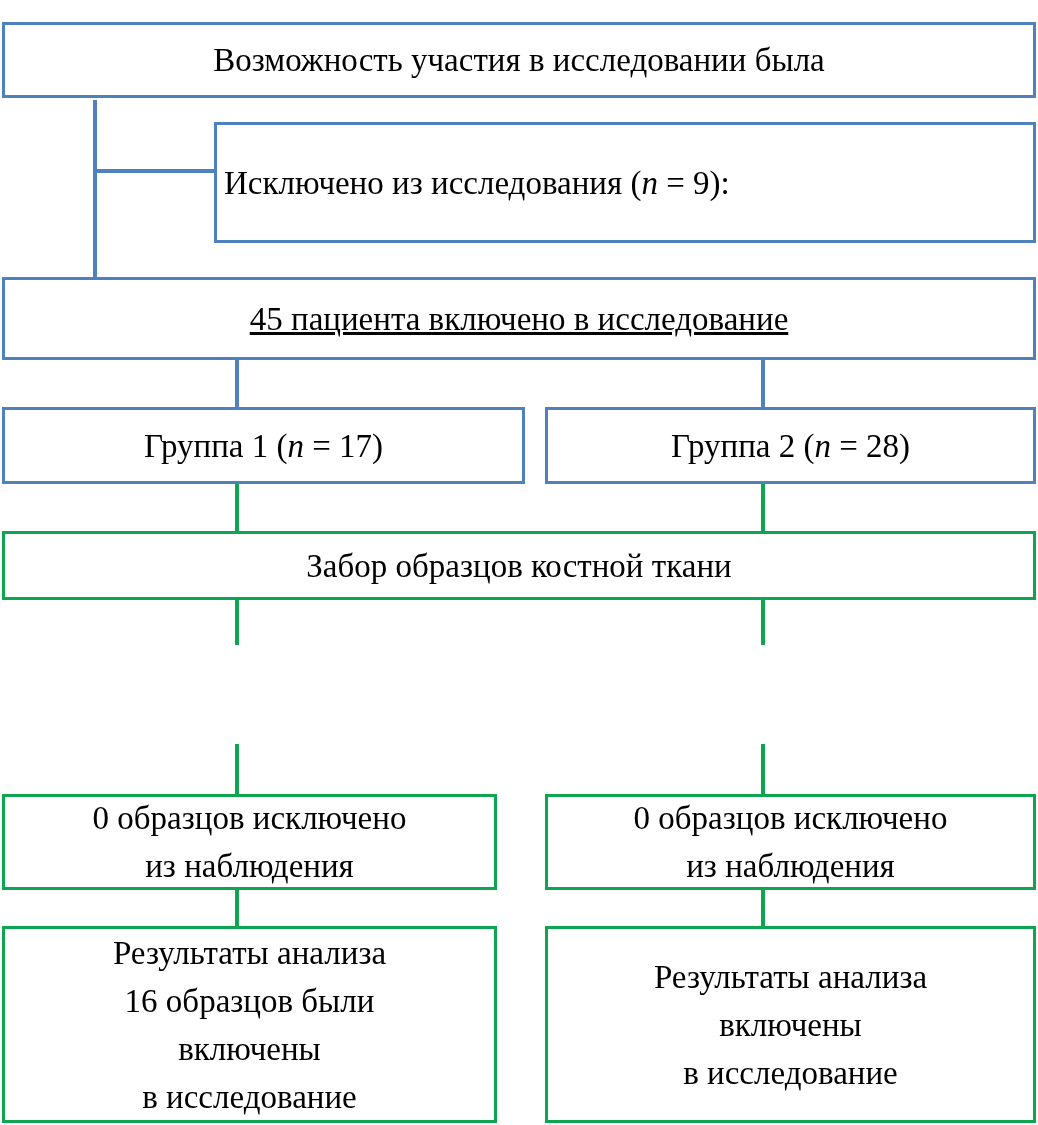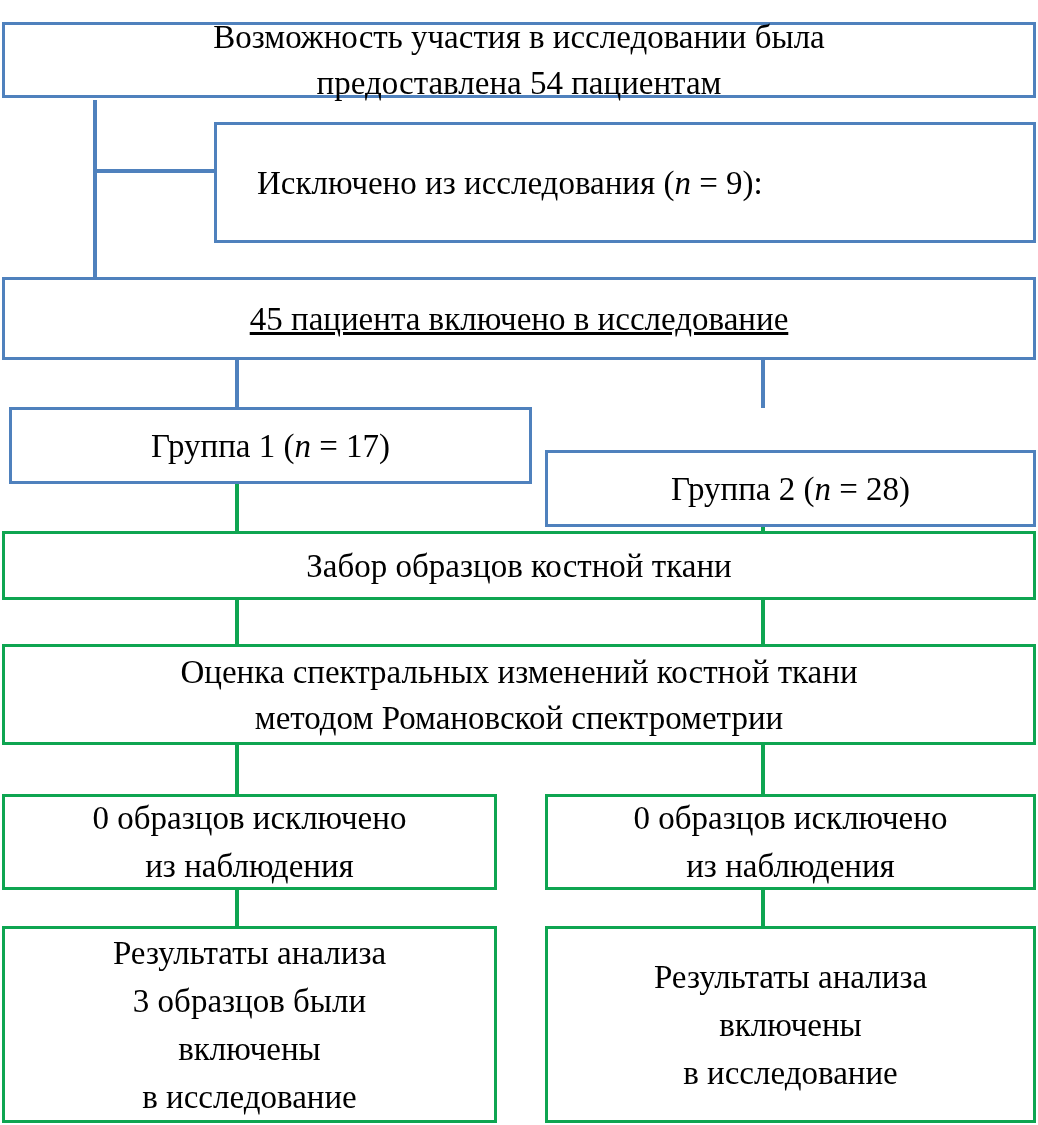--- a/index.html
+++ b/index.html
@@ -26,31 +26,31 @@
   }
   .box.blue  { border: 3px solid var(--blue,  #4f81bd); }
   .box.green { border: 3px solid var(--green, #0ea551); align-items: center; }
   .box .ln { display: block; }
   .conn { position: absolute; }
   .conn.blue  { background: var(--blue,  #4f81bd); }
   .conn.green { background: var(--green, #0ea551); }
   .left-text {
     align-items: flex-start;
     text-align: left;
-    padding-left: 40px;
+    padding-left: 7px;
     line-height: 52px;
   }
   .nvar { font-style: italic; }
 
   
   #box-offered    { left: 2px;   top: 2px;   width: 1034px; height: 76px; margin-top: 20px;  }
   #box-excluded   { left: 214px; top: 122px; width: 822px;  height: 121px; }
   #box-included   { left: 2px;   top: 277px; width: 1034px; height: 83px; text-decoration: underline;  }
-  #box-group1     { left: 9px;   top: 407px; width: 523px;  height: 77px;  }
-  #box-group2     { left: 545px; top: 407px; width: 491px;  height: 77px; margin-top: 43px;  }
+  #box-group1     { left: 2px;   top: 407px; width: 523px;  height: 77px;  }
+  #box-group2     { left: 545px; top: 407px; width: 491px;  height: 77px;  }
   #box-sampling   { left: 2px;   top: 531px; width: 1034px; height: 69px;  }
   #box-assessment { left: 2px;   top: 644px; width: 1034px; height: 101px; }
   #box-excl1      { left: 2px;   top: 794px; width: 495px;  height: 96px;  line-height: 48px; }
   #box-excl2      { left: 545px; top: 794px; width: 491px;  height: 96px;  line-height: 48px; }
   #box-res1       { left: 2px;   top: 926px; width: 495px;  height: 197px; line-height: 48px; }
   #box-res2       { left: 545px; top: 926px; width: 491px;  height: 197px; line-height: 48px; }
 
   
   #c-v-top        { left: 93px;  top: 100px; width: 4px;   height: 178px; }
   #c-h-excl       { left: 95px;  top: 169px; width: 119px; height: 4px;   }
@@ -78,21 +78,20 @@
   <div class="conn green" id="c-v-g2-samp"></div>
   <div class="conn green" id="c-v-samp-ass1"></div>
   <div class="conn green" id="c-v-samp-ass2"></div>
   <div class="conn green" id="c-v-ass-ex1"></div>
   <div class="conn green" id="c-v-ass-ex2"></div>
   <div class="conn green" id="c-v-ex-res1"></div>
   <div class="conn green" id="c-v-ex-res2"></div>
 
   <div class="box blue" id="box-offered">
     <span class="ln">Возможность участия в исследовании была</span>
-    <span class="ln">предоставлена 54 пациентам</span>
   </div>
 
   <div class="box blue left-text" id="box-excluded">
     <span class="ln"><span>Исключено из исследования (</span><span class="nvar">n</span><span> = 9):</span></span>
   </div>
 
   <div class="box blue" id="box-included">
     <span class="ln">45 пациента включено в исследование</span>
   </div>
 
@@ -101,38 +100,34 @@
   </div>
 
   <div class="box blue" id="box-group2">
     <span class="ln"><span>Группа 2 (</span><span class="nvar">n</span><span> = 28)</span></span>
   </div>
 
   <div class="box green" id="box-sampling">
     <span class="ln">Забор образцов костной ткани</span>
   </div>
 
-  <div class="box green" id="box-assessment">
-    <span class="ln">Оценка спектральных изменений костной ткани</span>
-    <span class="ln">методом Романовской спектрометрии</span>
-  </div>
 
   <div class="box green" id="box-excl1">
     <span class="ln">0 образцов исключено</span>
     <span class="ln">из наблюдения</span>
   </div>
 
   <div class="box green" id="box-excl2">
     <span class="ln">0 образцов исключено</span>
     <span class="ln">из наблюдения</span>
   </div>
 
   <div class="box green" id="box-res1">
     <span class="ln">Результаты анализа</span>
-    <span class="ln">3 образцов были</span>
+    <span class="ln">16 образцов были</span>
     <span class="ln">включены</span>
     <span class="ln">в исследование</span>
   </div>
 
   <div class="box green" id="box-res2">
     <span class="ln">Результаты анализа</span>
     <span class="ln">включены</span>
     <span class="ln">в исследование</span>
   </div>
 

